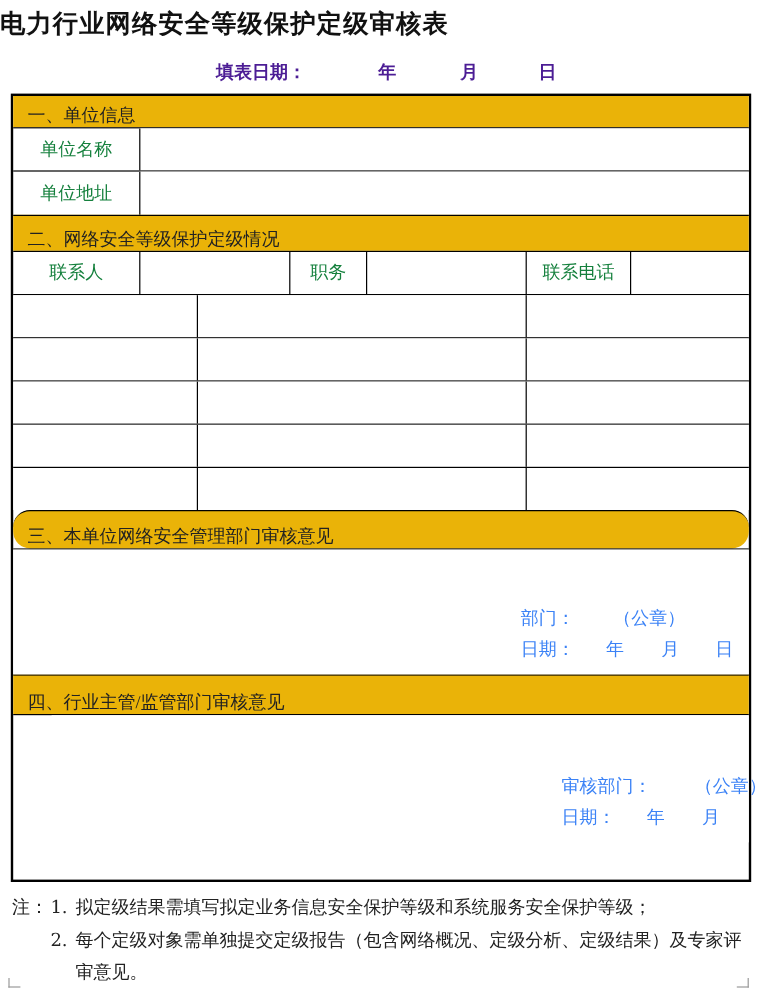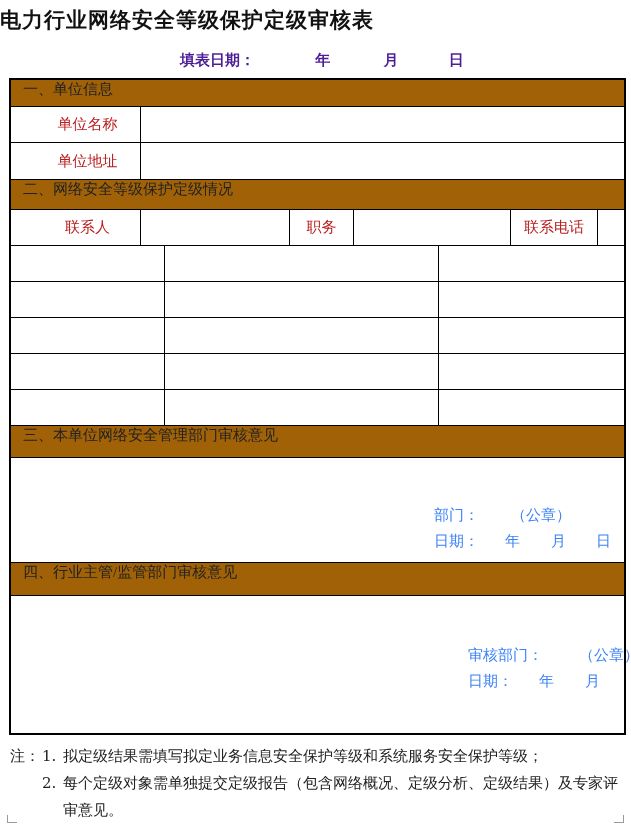--- a/index.html
+++ b/index.html
@@ -43,53 +43,52 @@
     display: flex;
     flex-direction: column;
     background: #fff;
   }
   .trow { display: flex; flex-direction: row; border-top: 1px solid #000; }
   .trow:first-child { border-top: none; }
   .tcell { border-left: 1px solid #000; height: 100%; }
   .tcell:first-child { border-left: none; }
 
   .sec-header {
-    background: #a16207;
+    background: #eab308;
     display: flex;
-    align-items: flex-start;
+    align-items: flex-end;
     padding-left: 12px;
     font-size: 15px;
     color: #222;
   }
 
   .label-cell {
     display: flex;
     align-items: center;
     justify-content: center;
     font-size: 15px;
-    color: #b91c1c;
+    color: #15803d;
     text-align: center;
-    margin-left: 24px;
   }
   .fill-cell { flex: 1 1 auto; background: #fff; }
 
   .w105 { width: 105px; flex: 0 0 105px; }
   .w125 { width: 125px; flex: 0 0 125px; }
   .w64  { width: 64px;  flex: 0 0 64px; }
   .w133 { width: 133px; flex: 0 0 133px; }
   .w87  { width: 87px;  flex: 0 0 87px; }
   .w153 { width: 153px; flex: 0 0 153px; }
   .w274 { width: 274px; flex: 0 0 274px; }
 
   .h26 { height: 26px; flex: 0 0 26px; }
   .h36 { height: 36px; flex: 0 0 36px; }
   .h37 { height: 37px; flex: 0 0 37px; }
   .h30 { height: 30px; flex: 0 0 30px; }
   .h35 { height: 35px; flex: 0 0 35px; }
-  .h32 { height: 32px; flex: 0 0 32px; }
+  .h32 { height: 32px; flex: 0 0 32px; border-radius: 14px; }
   .h33 { height: 33px; flex: 0 0 33px; font-family: Liberation Serif, serif; }
   .h105 { height: 105px; flex: 0 0 105px; }
   .h107 { height: 107px; flex: 0 0 107px; padding-left: 32px; }
 
   .opinion-cell { position: relative; width: 100%; }
   .sign-block {
     position: absolute;
     bottom: 8px;
     font-size: 15px;
     color: #3b82f6;

